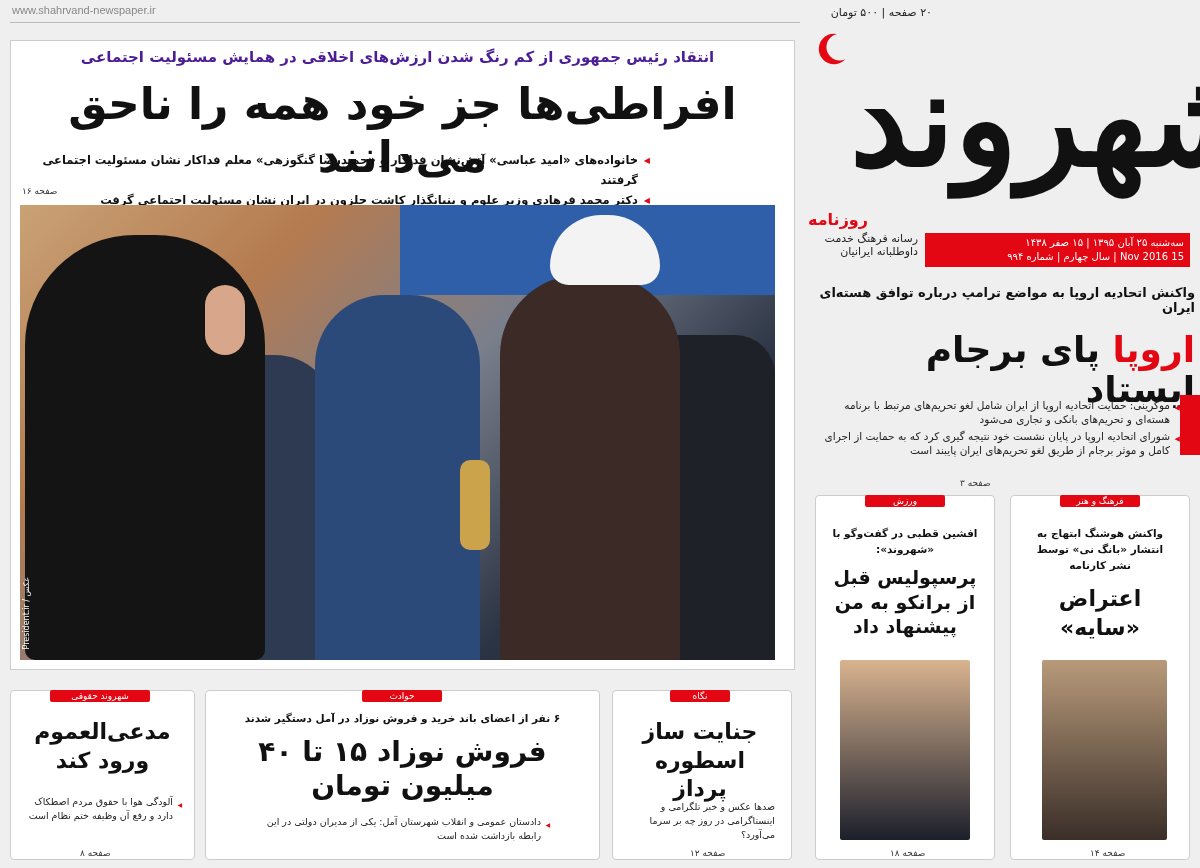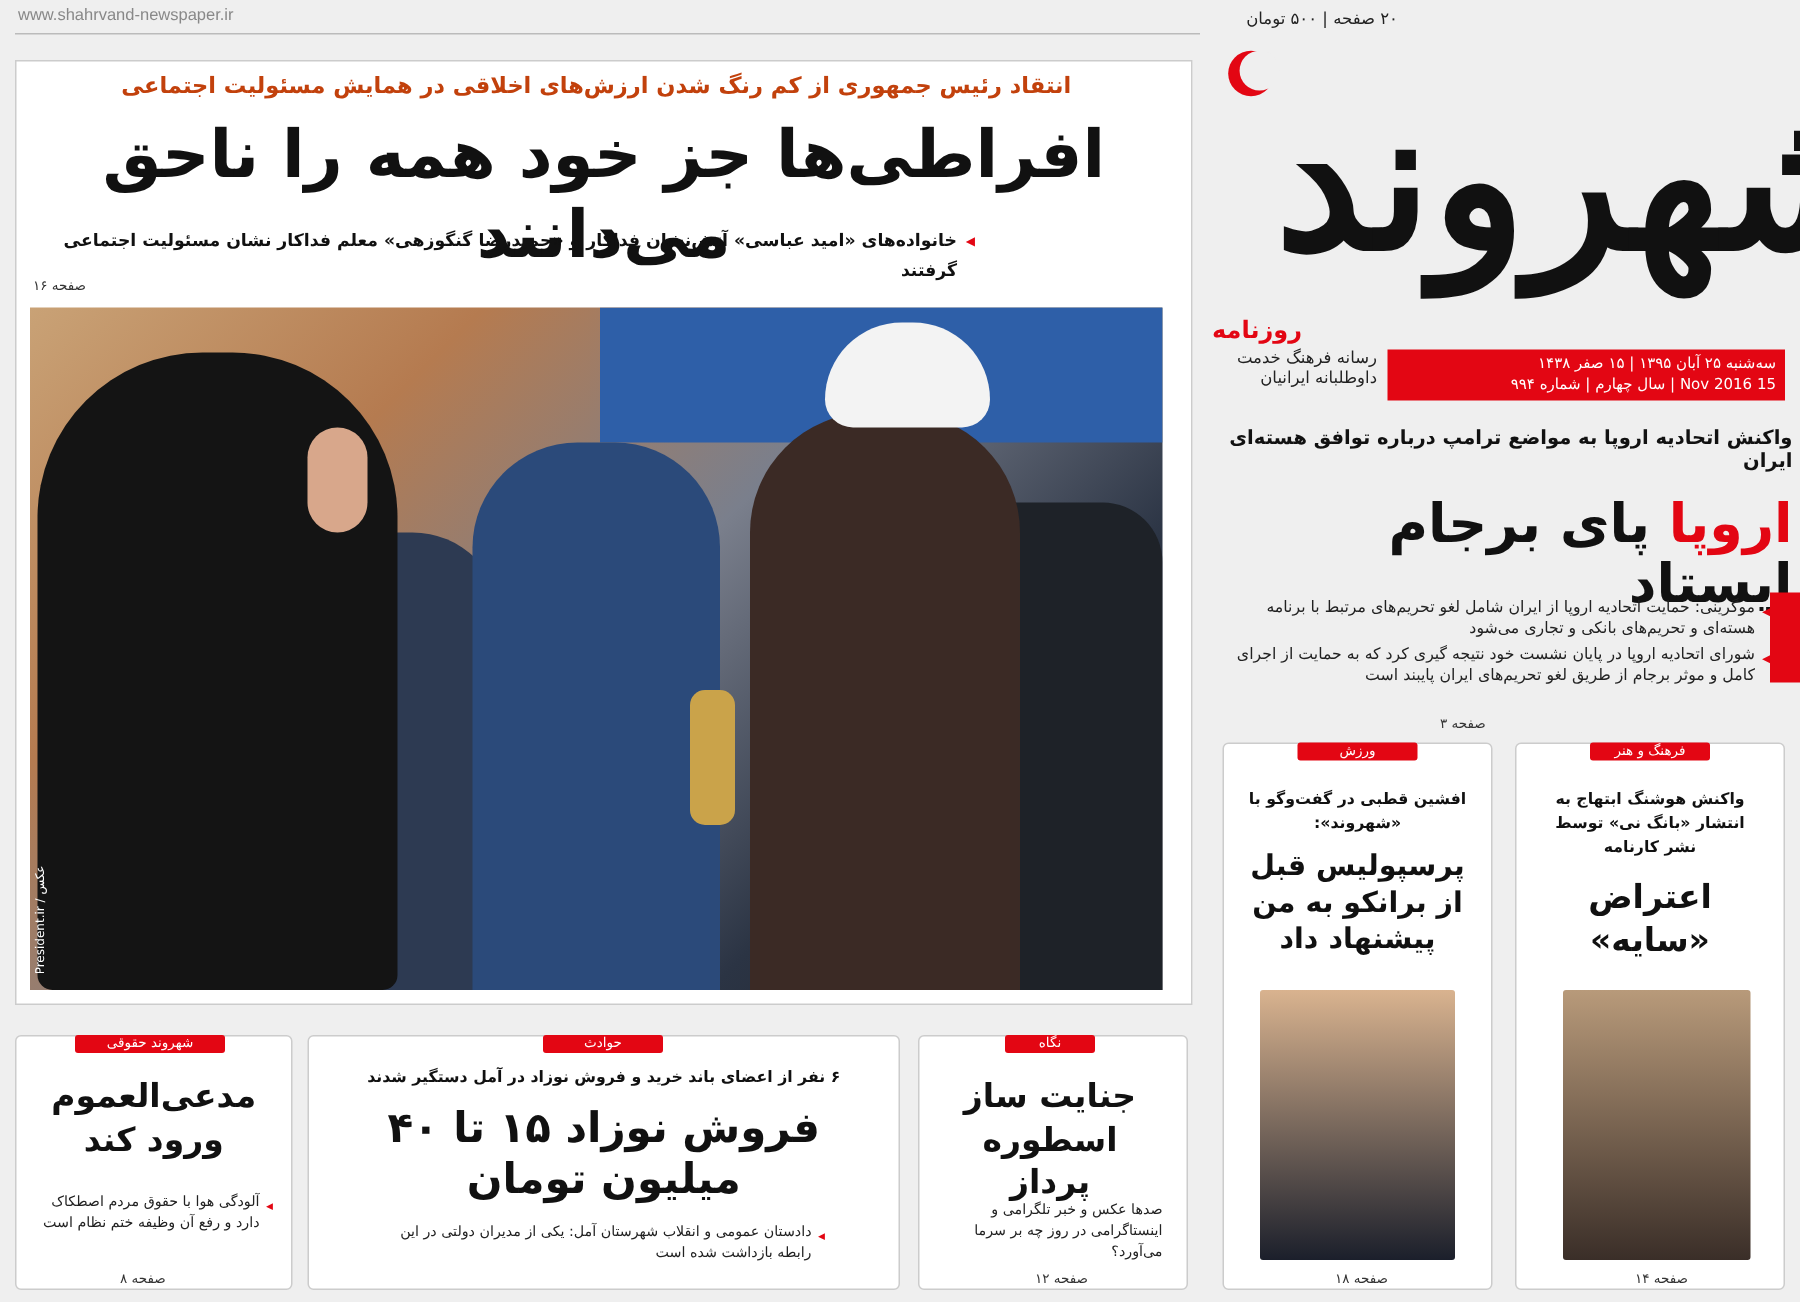--- a/index.html
+++ b/index.html
@@ -21,21 +21,21 @@
   .rs-head { position: absolute; left: 815px; top: 330px; width: 380px; font-size: 36px; font-weight: bold; color: #111; text-align: right; line-height: 1.1; }
   .rs-head .red { color: #e30613; }
   .rs-bullets { position: absolute; left: 820px; top: 398px; width: 360px; font-size: 10.5px; color: #222; text-align: right; line-height: 14px; }
   .rs-bullets li { list-style: none; position: relative; padding-right: 10px; margin-bottom: 3px; }
   .rs-bullets li::before { content: "◀"; position: absolute; right: 0; color: #e30613; font-size: 7px; top: 3px; }
   .rs-page { position: absolute; left: 960px; top: 478px; font-size: 9px; color: #333; }
   .sidetab { position: absolute; left: 1180px; top: 395px; width: 20px; height: 60px; background: #e30613; }
 
   
   .main-box { position: absolute; left: 10px; top: 40px; width: 785px; height: 630px; background: #fff; border: 1px solid #ccc; }
-  .main-kicker { position: absolute; left: 10px; top: 48px; width: 775px; font-size: 15px; font-weight: bold; color: #c2410c; text-align: center; }
+  .main-kicker { position: absolute; left: 10px; top: 48px; width: 775px; font-size: 15px; font-weight: bold; color: #4c1d95; text-align: center; }
   .main-head { position: absolute; left: 10px; top: 78px; width: 785px; font-size: 44px; font-weight: bold; color: #111; text-align: center; line-height: 1.2; }
   .main-bullets { position: absolute; left: 30px; top: 150px; width: 620px; font-size: 11.5px; color: #111; text-align: right; font-weight: bold; line-height: 20px; }
   .main-bullets li { list-style: none; position: relative; padding-right: 12px; }
   .main-bullets li::before { content: "◀"; position: absolute; right: 0; color: #e30613; font-size: 8px; top: 1px; }
   .main-page { position: absolute; left: 22px; top: 186px; font-size: 9px; color: #333; }
   .photo { position: absolute; left: 20px; top: 205px; width: 755px; height: 455px; background: linear-gradient(135deg,#c9a276 0%,#b57b50 25%,#7a7f8c 50%,#2b3444 75%,#1b1d24 100%); overflow: hidden; }
   .photo .banner { position: absolute; left: 380px; top: 0; width: 375px; height: 90px; background: #2e5fa8; }
   .photo .woman { position: absolute; left: 5px; top: 30px; width: 240px; height: 425px; background: #141414; border-radius: 110px 110px 10px 10px; }
   .photo .face { position: absolute; left: 185px; top: 80px; width: 40px; height: 70px; background: #d8a78b; border-radius: 20px; }
   .photo .man1 { position: absolute; left: 175px; top: 150px; width: 140px; height: 305px; background: #2d3a52; border-radius: 60px 60px 0 0; }
@@ -85,20 +85,21 @@
   <li>شورای اتحادیه اروپا در پایان نشست خود نتیجه گیری کرد که به حمایت از اجرای کامل و موثر برجام از طریق لغو تحریم‌های ایران پایبند است</li>
 </ul>
 <div class="rs-page">صفحه ۳</div>
 <div class="sidetab"></div>
 
 <div class="main-box"></div>
 <div class="main-kicker">انتقاد رئیس جمهوری از کم رنگ شدن ارزش‌های اخلاقی در همایش مسئولیت اجتماعی</div>
 <div class="main-head">افراطی‌ها جز خود همه را ناحق می‌دانند</div>
 <ul class="main-bullets">
   <li>خانواده‌های «امید عباسی» آتش‌نشان فداکار و «حمیدرضا گنگوزهی» معلم فداکار نشان مسئولیت اجتماعی گرفتند</li>
+  <li>دکتر محمد فرهادی وزیر علوم و بنیانگذار کاشت حلزون در ایران نشان مسئولیت اجتماعی گرفت</li>
 </ul>
 <div class="main-page">صفحه ۱۶</div>
 <div class="photo">
   <div class="banner"></div>
   <div class="man1"></div>
   <div class="man2"></div>
   <div class="man4"></div>
   <div class="man3"></div>
   <div class="turban"></div>
   <div class="trophy"></div>

